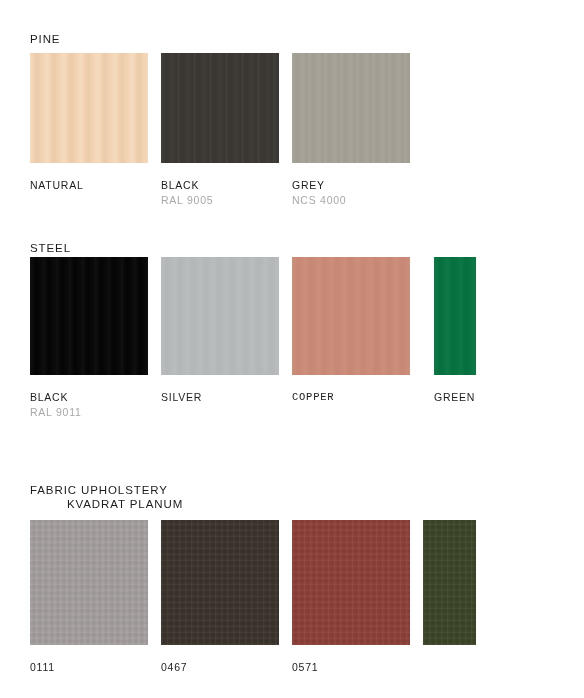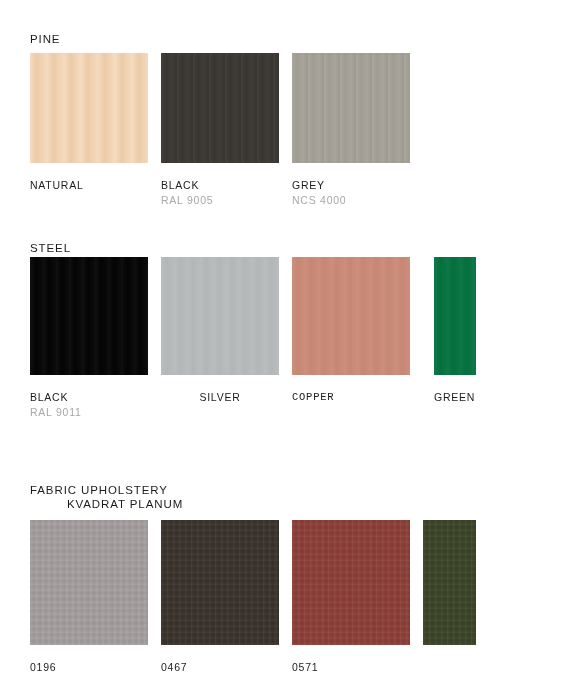--- a/index.html
+++ b/index.html
@@ -166,42 +166,42 @@
     </div>
 
   <div class="section-heading" style="top:242px;">STEEL</div>
 
   <div class="swatch-row" id="row-steel" style="top:257px;">
       <div class="swatch-cell" style="left: 0px;">
         <div class="swatch-chip tall tex-paint" style="background: rgb(4, 4, 4);"></div>
         <div class="swatch-label">BLACK</div>
         <div class="swatch-code">RAL 9011</div>
       </div>
-      <div class="swatch-cell" style="left: 131px; text-align: center;">
+      <div class="swatch-cell" style="left: 131px;">
         <div class="swatch-chip tall tex-paint" style="background: rgb(182, 186, 187);"></div>
         <div class="swatch-label">SILVER</div>
       </div>
       <div class="swatch-cell" style="left: 262px; font-family: Liberation Mono, monospace;">
         <div class="swatch-chip tall tex-paint" style="background: rgb(202, 138, 118);"></div>
         <div class="swatch-label">COPPER</div>
       </div>
       <div class="swatch-cell" style="left: 376px; padding-left: 28px;">
         <div class="swatch-chip tall tex-paint" style="background: rgb(4, 113, 62);"></div>
         <div class="swatch-label">GREEN</div>
       </div>
     </div>
 
   <div class="section-heading" style="top:484px;">FABRIC UPHOLSTERY</div>
 
   <div class="section-heading" style="top:498px;padding-left:37px;">KVADRAT PLANUM</div>
 
   <div class="swatch-row" id="row-fabric" style="top:520px;">
       <div class="swatch-cell" style="left: 0px;">
         <div class="swatch-chip fabric tex-weave" style="background: rgb(164, 158, 159);"></div>
-        <div class="swatch-label">0196</div>
+        <div class="swatch-label">0111</div>
       </div>
       <div class="swatch-cell" style="left: 131px;">
         <div class="swatch-chip fabric tex-weave" style="background: rgb(59, 52, 44);"></div>
         <div class="swatch-label">0467</div>
       </div>
       <div class="swatch-cell" style="left: 262px;">
         <div class="swatch-chip fabric tex-weave" style="background: rgb(140, 64, 57);"></div>
         <div class="swatch-label">0571</div>
       </div>
       <div class="swatch-cell" style="left: 393px;">

